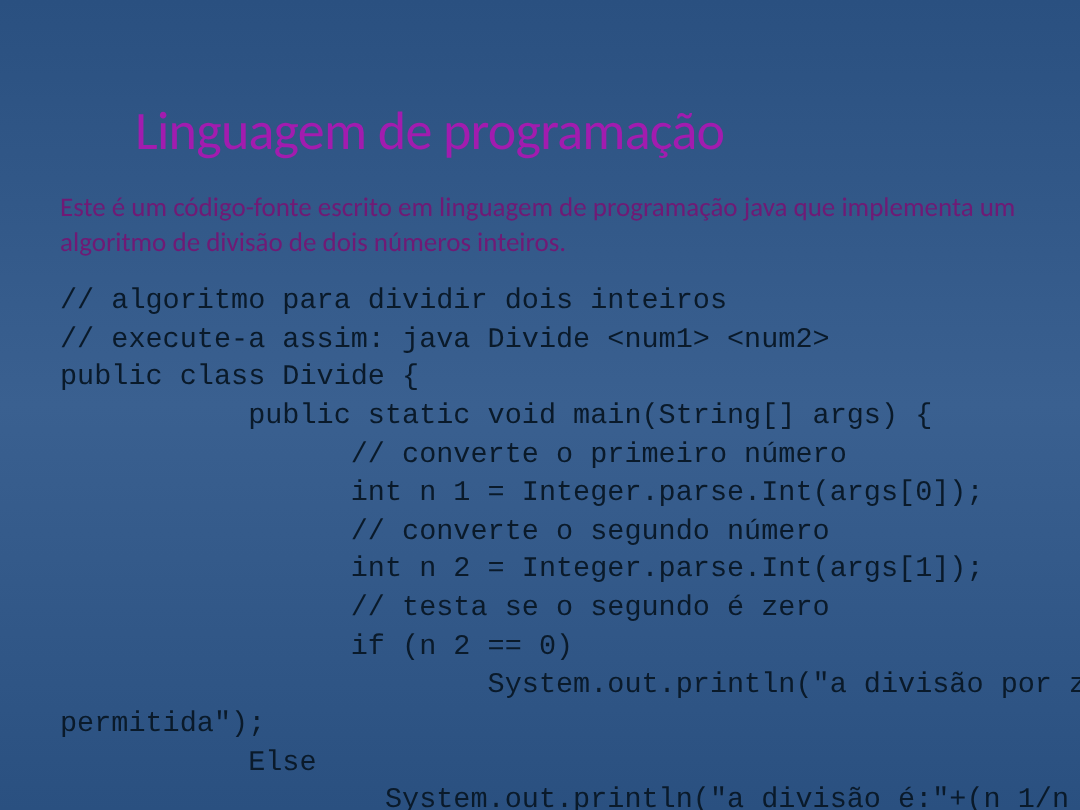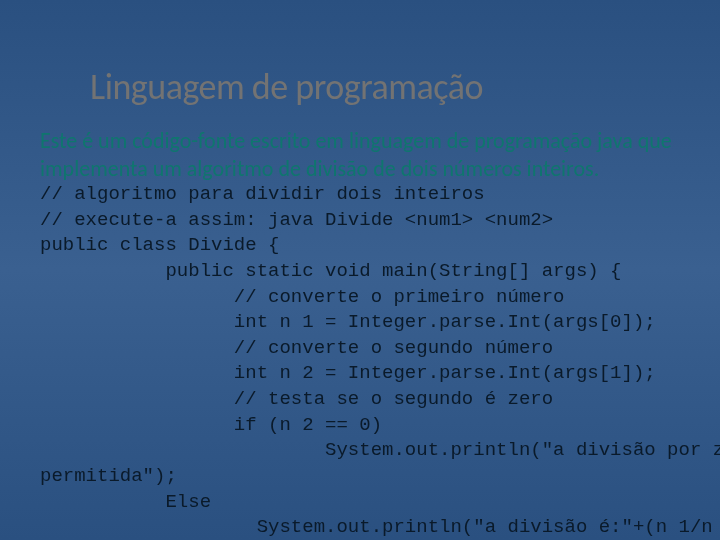--- a/index.html
+++ b/index.html
@@ -7,30 +7,31 @@
     width: 720px;
     height: 540px;
     background: linear-gradient(180deg, #2a5080 0%, #3a6090 50%, #2a5080 100%);
     font-family: Calibri, Arial, sans-serif;
     overflow: hidden;
     padding: 65px 40px 20px 40px;
   }
   .title {
     font-size: 36px;
     font-weight: 400;
-    color: #737373;
+    color: #a21caf;
     margin-bottom: 18px;
     letter-spacing: -0.5px;
     text-align: left;
     padding-left: 50px;
   }
   .description {
-    font-size: 22px;
-    color: #0f766e;
+    font-size: 18px;
+    color: #701a75;
     line-height: 1.25;
+    margin-bottom: 16px;
   }
   .code {
     font-family: "Courier New", monospace;
     font-size: 19px;
     color: #0a1a2a;
     white-space: pre;
     line-height: 1.35;
   }
 </style>
 </head>

